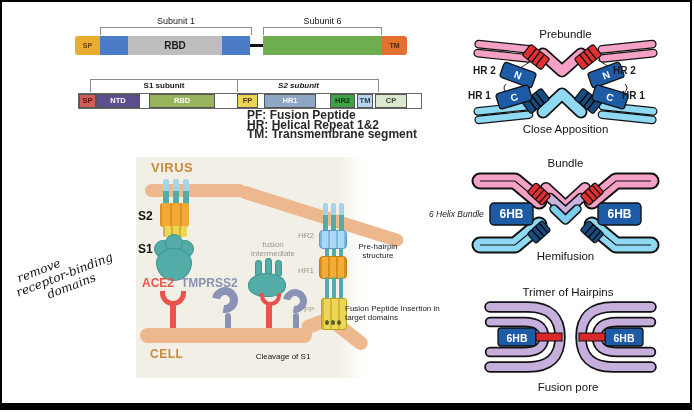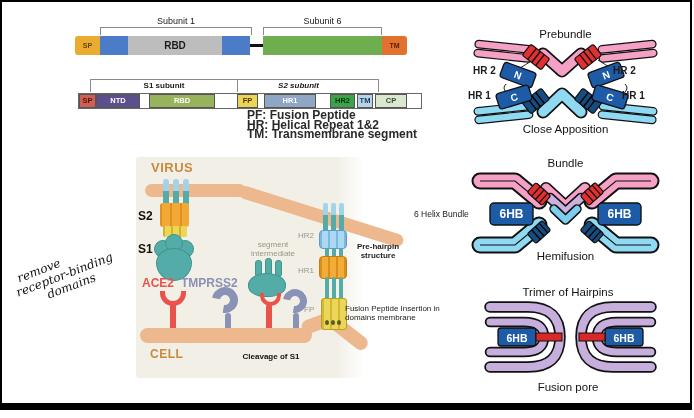--- a/index.html
+++ b/index.html
@@ -112,21 +112,21 @@
   <div class="abs" style="left:138px;top:242px;font-size:12px;font-weight:bold;">S1</div>
 
   <div class="abs" style="left:142px;top:276px;font-size:12px;font-weight:bold;color:var(--ace2-red);">ACE2</div>
   <div class="abs" style="left:181px;top:276px;font-size:12px;font-weight:bold;color:var(--tmprss2-slate);">TMPRSS2</div>
   <div class="abs cup" style="left:160px;top:291px;width:26px;height:15px;"></div>
   <div class="abs stem" style="left:170px;top:303px;width:6px;height:28px;"></div>
   <div class="abs hook" style="left:212px;top:287px;width:26px;height:26px;transform:rotate(-35deg);"></div>
   <div class="abs hstem" style="left:225px;top:313px;width:6px;height:22px;"></div>
 
   <div class="abs graytxt" style="left:239px;top:240px;width:68px;text-align:center;">
-    <div>segment</div>
+    <div>fusion</div>
     <div>intermediate</div>
   </div>
   <div class="abs blob" style="left:255px;top:260px;width:7px;height:17px;border-radius:3px;"></div>
   <div class="abs blob" style="left:265px;top:258px;width:7px;height:18px;border-radius:3px;"></div>
   <div class="abs blob" style="left:275px;top:260px;width:7px;height:17px;border-radius:3px;"></div>
   <div class="abs blob" style="left:248px;top:273px;width:38px;height:24px;border-radius:50% 50% 45% 45%;"></div>
   <div class="abs cup" style="left:260px;top:293px;width:21px;height:13px;border-width:4px;"></div>
   <div class="abs stem" style="left:266px;top:304px;width:6px;height:27px;"></div>
   <div class="abs hook" style="left:283px;top:289px;width:24px;height:24px;border-width:7px;transform:rotate(-35deg);"></div>
   <div class="abs hstem" style="left:293px;top:313px;width:6px;height:20px;"></div>
@@ -138,35 +138,35 @@
   <div class="abs mprong" style="left:325px;top:247px;height:11px;"></div>
   <div class="abs mprong" style="left:332px;top:247px;height:11px;"></div>
   <div class="abs mprong" style="left:339px;top:247px;height:11px;"></div>
   <div class="abs" style="left:319px;top:256px;width:26px;height:21px;border-radius:4px;border:1px solid #C07F10;background:repeating-linear-gradient(90deg,#D88E18 0 2px,#F4AC38 2px 8px);"></div>
   <div class="abs mprong" style="left:325px;top:277px;height:23px;"></div>
   <div class="abs mprong" style="left:332px;top:277px;height:23px;"></div>
   <div class="abs mprong" style="left:339px;top:277px;height:23px;"></div>
   <div class="abs graytxt" style="left:298px;top:231px;">HR2</div>
   <div class="abs graytxt" style="left:298px;top:266px;">HR1</div>
   <div class="abs graytxt" style="left:304px;top:305px;z-index:4;">FP</div>
-  <div class="abs smalltxt" style="left:350px;top:242px;width:56px;text-align:center;font-weight:bold;">
+  <div class="abs smalltxt" style="left:350px;top:242px;width:56px;text-align:center;">
     <div>Pre-hairpin</div>
     <div>structure</div>
   </div>
 
   <div class="abs memb" style="left:140px;top:328px;width:172px;height:15px;border-radius:8px;"></div>
   <div class="abs memb" style="left:302px;top:322px;width:42px;height:14px;transform:rotate(-20deg);transform-origin:left center;"></div>
   <div class="abs memb" style="left:330px;top:312px;width:46px;height:14px;transform:rotate(38deg);transform-origin:left center;"></div>
   <div class="abs" style="left:321px;top:298px;width:24px;height:30px;border-radius:3px;border:1px solid #B8A020;background:repeating-linear-gradient(90deg,#D4B832 0 2px,var(--fp-yellow) 2px 8px);z-index:3;"></div>
   <div class="abs" style="left:325px;top:320px;width:4px;height:5px;border-radius:50%;background:#5A5A28;z-index:4;"></div>
   <div class="abs" style="left:331px;top:320px;width:4px;height:5px;border-radius:50%;background:#5A5A28;z-index:4;"></div>
   <div class="abs" style="left:337px;top:320px;width:4px;height:5px;border-radius:50%;background:#5A5A28;z-index:4;"></div>
-  <div class="abs smalltxt" style="left:345px;top:304px;width:95px;z-index:4;">Fusion Peptide Insertion in domains membrane</div>
+  <div class="abs smalltxt" style="left:345px;top:304px;width:95px;z-index:4;">Fusion Peptide Insertion in target domains</div>
   <div class="abs biglabel" style="left:150px;top:347px;font-size:12px;">CELL</div>
-  <div class="abs" style="left:234px;top:352px;width:74px;text-align:center;font-size:8px;font-weight:700;">Cleavage of S1</div>
+  <div class="abs" style="left:246px;top:352px;width:74px;text-align:center;font-size:8px;font-weight:400;">Cleavage of S1</div>
 
   <div class="abs stagetitle" style="left:473px;top:28px;width:185px;">Prebundle</div>
   <svg class="abs" style="left:473px;top:34px;" width="185" height="92">
     <defs>
       <g id="armsA">
         <g transform="rotate(6,2,10)">
           <rect x="2" y="6" width="58" height="7.5" rx="3.7" style="fill:var(--virus-pink);stroke:#111;stroke-width:1.2"></rect>
           <rect x="2" y="15" width="58" height="7.5" rx="3.7" style="fill:var(--virus-pink);stroke:#111;stroke-width:1.2"></rect>
         </g>
         <g transform="rotate(-6,2,86)">
@@ -273,21 +273,21 @@
       <rect x="-10" y="-6.5" width="20" height="13" rx="2" style="fill:var(--navy-dark);stroke:#111;stroke-width:1.2"></rect>
       <line x1="-4" y1="-6.5" x2="-4" y2="6.5" style="stroke:#000;stroke-width:1.3"></line>
         <line x1="1" y1="-6.5" x2="1" y2="6.5" style="stroke:#000;stroke-width:1.3"></line>
         <line x1="6" y1="-6.5" x2="6" y2="6.5" style="stroke:#000;stroke-width:1.3"></line>
     </g>
     <rect x="17" y="35" width="43" height="22" rx="4" style="fill:var(--helix-navy);stroke:#111;stroke-width:1.4"></rect>
     <text x="38.5" y="50" font-size="12">6HB</text>
     <rect x="125" y="35" width="43" height="22" rx="4" style="fill:var(--helix-navy);stroke:#111;stroke-width:1.4"></rect>
     <text x="146.5" y="50" font-size="12">6HB</text>
   </svg>
-  <div class="abs hrlbl" style="left:414px;top:209px;font-weight:normal;font-size:8.5px;">6 Helix Bundle</div>
+  <div class="abs hrlbl" style="left:429px;top:209px;font-weight:normal;font-size:8.5px;font-style:italic;">6 Helix Bundle</div>
   <div class="abs stagetitle" style="left:468px;top:286px;width:200px;">Trimer of Hairpins</div>
 
   <div class="abs stagetitle" style="left:473px;top:250px;width:185px;">Hemifusion</div>
   <svg class="abs" style="left:478px;top:302px;" width="185" height="78">
     <defs>
       <g id="hpC">
         <path d="M12,5 H50 Q82,5 82,35 Q82,65 50,65 H12" style="fill:none;stroke:#111;stroke-width:11.5;stroke-linecap:round"></path>
         <path d="M12,5 H50 Q82,5 82,35 Q82,65 50,65 H12" style="fill:none;stroke:var(--hairpin-lavender);stroke-width:8;stroke-linecap:round"></path>
         <path d="M12,20 H46 Q66,20 66,35 Q66,50 46,50 H12" style="fill:none;stroke:#111;stroke-width:10.5;stroke-linecap:round"></path>
         <path d="M12,20 H46 Q66,20 66,35 Q66,50 46,50 H12" style="fill:none;stroke:var(--hairpin-lavender);stroke-width:7;stroke-linecap:round"></path>

